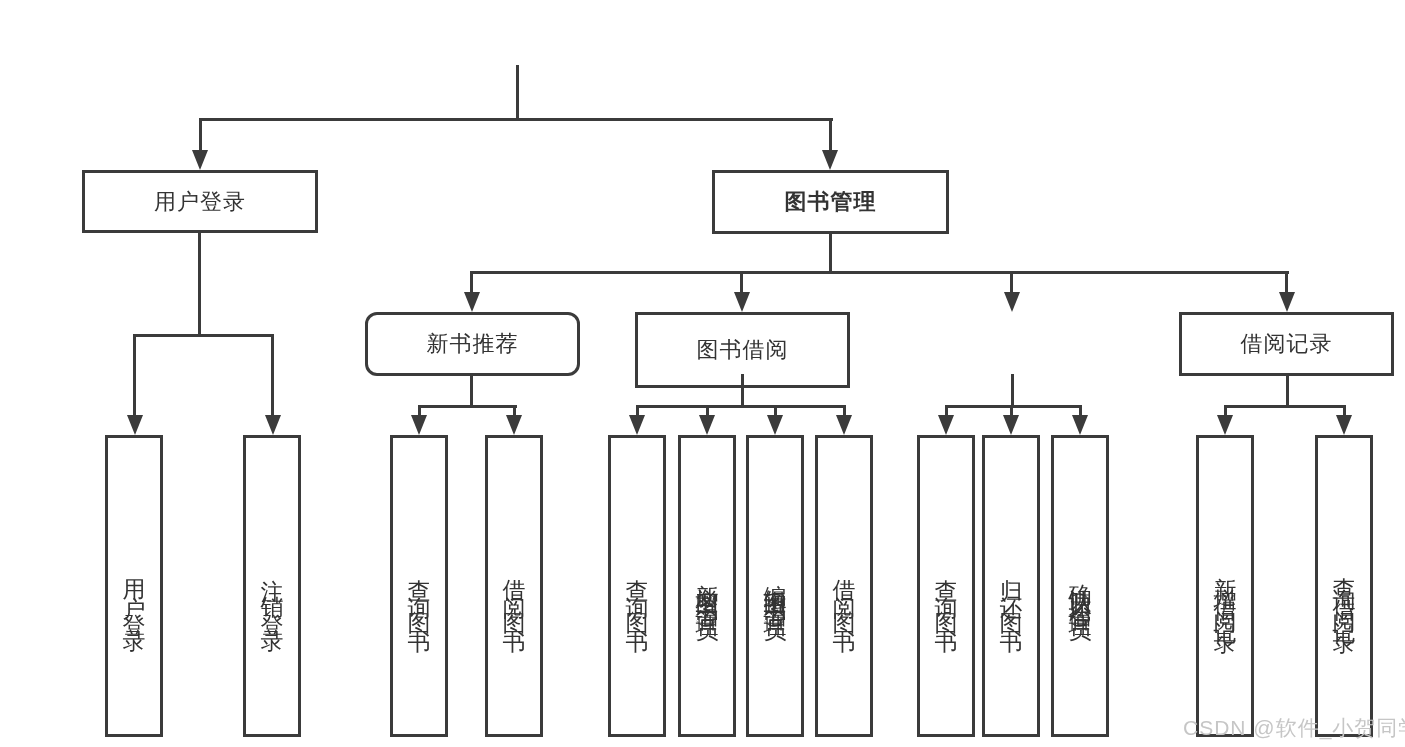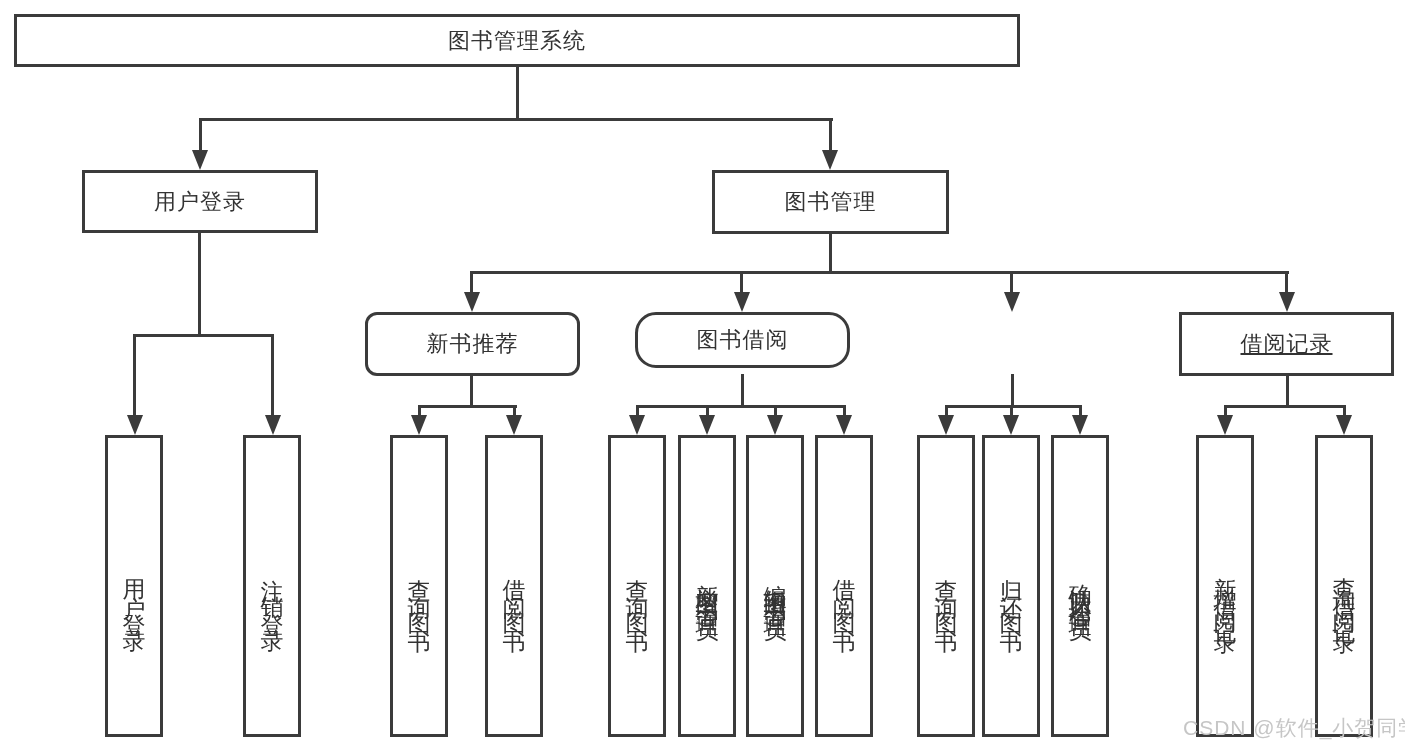--- a/index.html
+++ b/index.html
@@ -49,35 +49,32 @@
     color:#c6c6c6;
     letter-spacing:1px;
     white-space:nowrap;
   }
 </style>
 </head>
 <body>
 
 <div class="canvas">
 
-  <div class="node" style="left:14px;top:14px;width:1006px;height:53px;">
-    <span>图书管理系统</span>
-  </div>
 
   <div class="vline" style="left:516px;top:65px;height:56px;"></div>
   <div class="hline" style="left:199px;top:118px;width:634px;"></div>
   <div class="vline" style="left:199px;top:118px;height:34px;"></div>
   <div class="arrow" style="left:192px;top:150px;"></div>
   <div class="vline" style="left:829px;top:118px;height:34px;"></div>
   <div class="arrow" style="left:822px;top:150px;"></div>
 
   <div class="node" style="left:82px;top:170px;width:236px;height:63px;">
     <span>用户登录</span>
   </div>
-  <div class="node" style="left:712px;top:170px;width:237px;height:64px;">
+  <div class="node" style="left:712px;top:170px;width:237px;height:64px;font-weight:bold;">
     <span>图书管理</span>
   </div>
 
   <div class="vline" style="left:198px;top:231px;height:106px;"></div>
   <div class="hline" style="left:133px;top:334px;width:141px;"></div>
   <div class="vline" style="left:133px;top:334px;height:81px;"></div>
   <div class="arrow" style="left:127px;top:415px;"></div>
   <div class="vline" style="left:271px;top:334px;height:81px;"></div>
   <div class="arrow" style="left:265px;top:415px;"></div>
 
@@ -88,24 +85,24 @@
   <div class="vline" style="left:740px;top:271px;height:22px;"></div>
   <div class="arrow" style="left:734px;top:292px;"></div>
   <div class="vline" style="left:1010px;top:271px;height:22px;"></div>
   <div class="arrow" style="left:1004px;top:292px;"></div>
   <div class="vline" style="left:1285px;top:271px;height:22px;"></div>
   <div class="arrow" style="left:1279px;top:292px;"></div>
 
   <div class="node" style="left:365px;top:312px;width:215px;height:64px;border-radius:12px;">
     <span>新书推荐</span>
   </div>
-  <div class="node" style="left:635px;top:312px;width:215px;height:56px;border-radius:21px;">
+  <div class="node" style="left:635px;top:312px;width:215px;height:76px;">
     <span>图书借阅</span>
   </div>
-  <div class="node" style="left:1179px;top:312px;width:215px;height:64px;text-decoration:underline;">
+  <div class="node" style="left:1179px;top:312px;width:215px;height:64px;">
     <span>借阅记录</span>
   </div>
 
   <div class="vline" style="left:470px;top:374px;height:33px;"></div>
   <div class="hline" style="left:418px;top:405px;width:99px;"></div>
   <div class="vline" style="left:418px;top:405px;height:12px;"></div>
   <div class="arrow" style="left:411px;top:415px;"></div>
   <div class="vline" style="left:513px;top:405px;height:12px;"></div>
   <div class="arrow" style="left:506px;top:415px;"></div>
 

